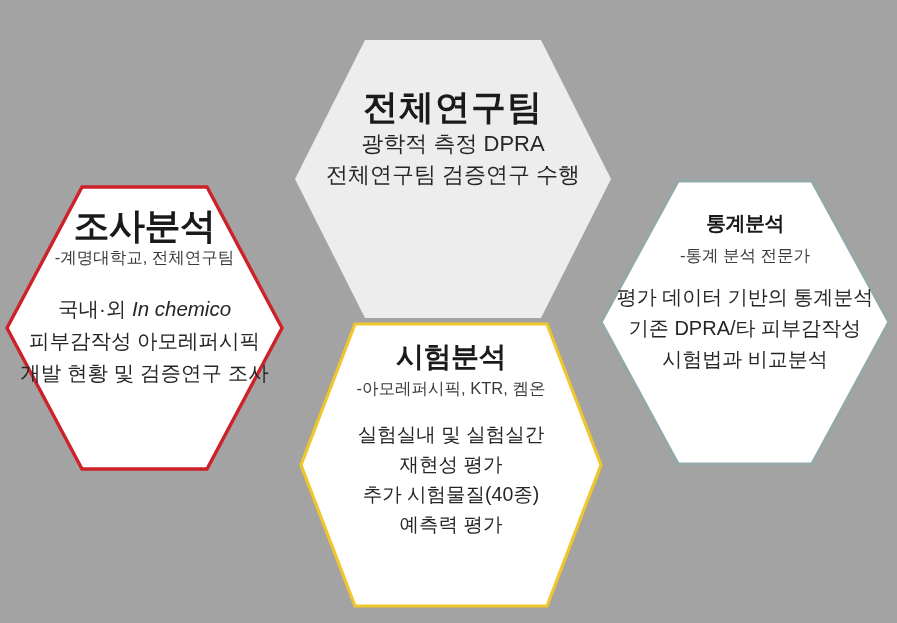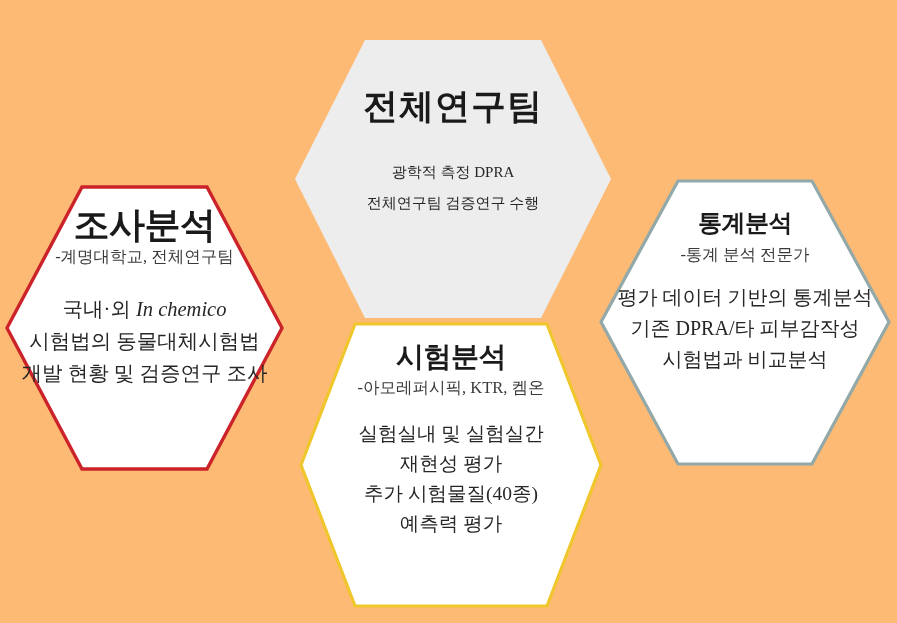--- a/index.html
+++ b/index.html
@@ -8,23 +8,22 @@
     padding: 0;
     background: #ffffff;
   }
   body {
     font-family: "Liberation Sans", "DejaVu Sans", sans-serif;
   }
   #canvas {
     position: relative;
     width: 897px;
     height: 623px;
-    background: #fdba74;
+    background: #a3a3a3;
     overflow: hidden;
-    font-family: Liberation Serif, serif;
   }
   .hex {
     position: absolute;
     display: flex;
     flex-direction: column;
     align-items: center;
     box-sizing: border-box;
   }
   .hex svg {
     position: absolute;
@@ -70,23 +69,22 @@
     width: 320px;
     height: 282px;
   }
   #hex-center .hex-content { padding-top: 48px; }
   #hex-center .hex-title {
     font-size: 35px;
     line-height: 42px;
     letter-spacing: 1px;
   }
   #hex-center .hex-body {
-    font-size: 15px;
+    font-size: 22px;
     line-height: 31px;
-    margin-top: 29px;
   }
 
   
   #hex-left {
     left: 4px;
     top: 184px;
     width: 281px;
     height: 288px;
   }
   #hex-left .hex-content { padding-top: 24px; }
@@ -107,21 +105,21 @@
 
   
   #hex-right {
     left: 598px;
     top: 178px;
     width: 294px;
     height: 289px;
   }
   #hex-right .hex-content { padding-top: 28px; }
   #hex-right .hex-title {
-    font-size: 24px;
+    font-size: 20px;
     line-height: 35px;
   }
   #hex-right .hex-sub {
     font-size: 16.5px;
     line-height: 22px;
     margin-top: 3px;
   }
   #hex-right .hex-body {
     font-size: 20px;
     line-height: 31px;
@@ -178,21 +176,21 @@
 
   <div class="hex" id="hex-left">
     <svg viewBox="0 0 281 288" preserveAspectRatio="none" aria-hidden="true">
       <polygon points="78,3 203,3 278,144 203,285 78,285 3,144" fill="#FFFFFF" stroke="#CC2229" stroke-width="3.4" stroke-linejoin="miter"></polygon>
     </svg>
     <div class="hex-content">
       <div class="hex-title">조사분석</div>
       <div class="hex-sub">-계명대학교, 전체연구팀</div>
       <div class="hex-body">
         <div><span>국내·외 <span class="ital">In chemico</span></span></div>
-        <div>시험법의 동물대체시험법</div>
+        <div>피부감작성 아모레퍼시픽</div>
         <div>개발 현황 및 검증연구 조사</div>
       </div>
     </div>
   </div>
 
   <div class="hex" id="hex-right">
     <svg viewBox="0 0 294 289" preserveAspectRatio="none" aria-hidden="true">
       <polygon points="80,3 214,3 291,144 214,286 80,286 3,144" fill="#FFFFFF" stroke="#93A8A8" stroke-width="3.2" stroke-linejoin="miter"></polygon>
     </svg>
     <div class="hex-content">

